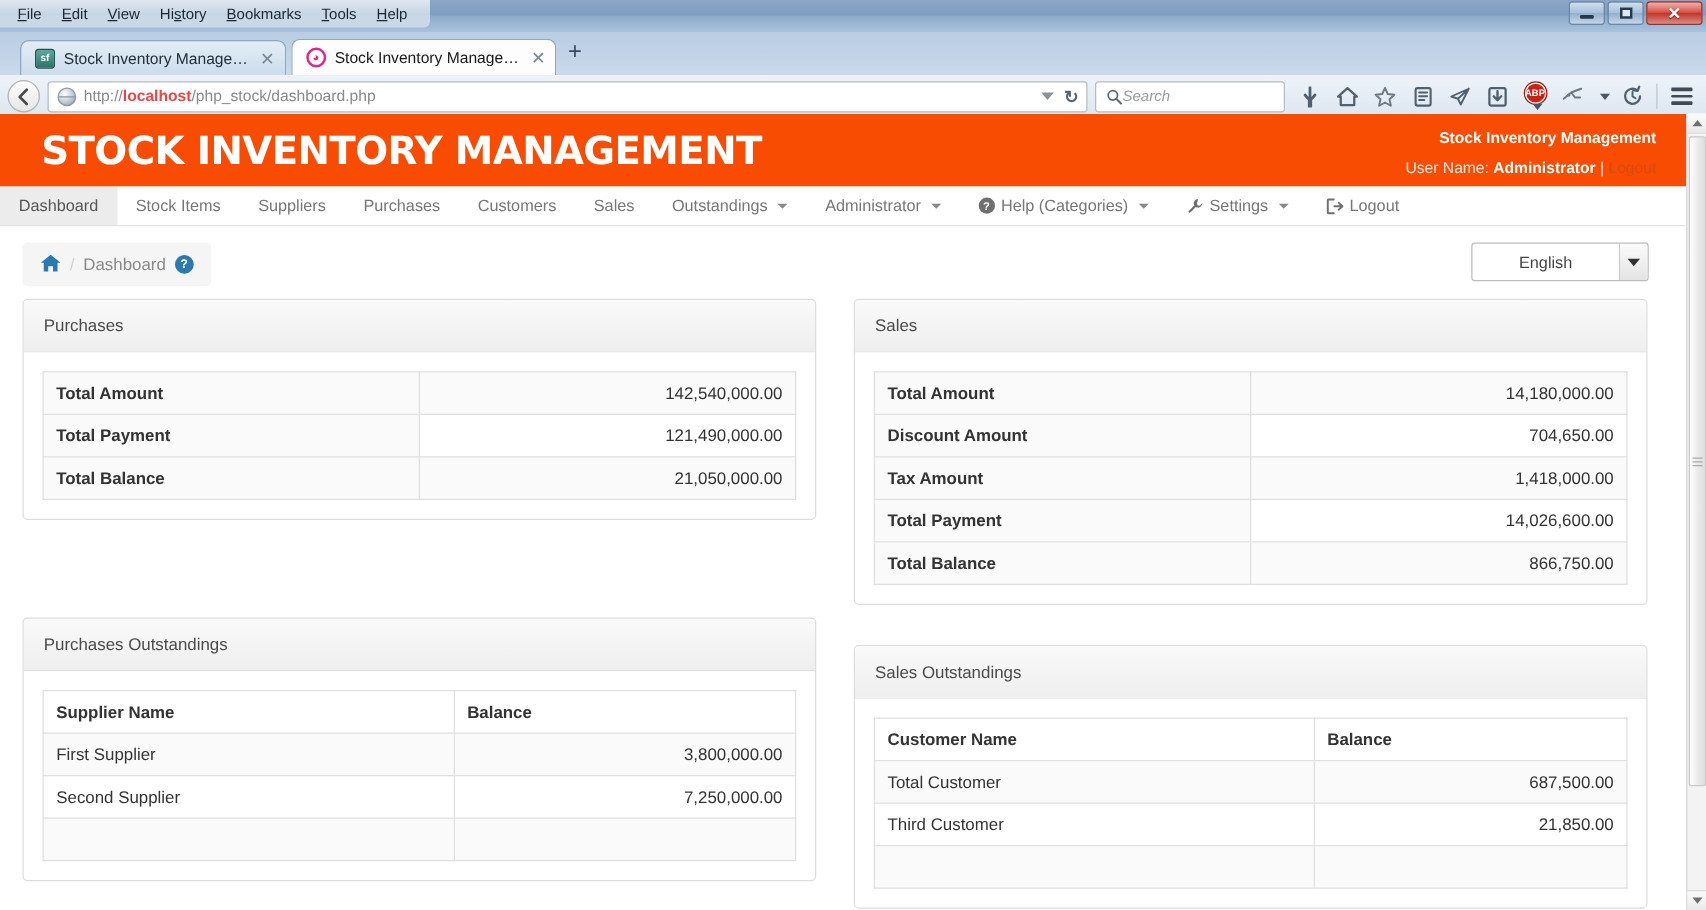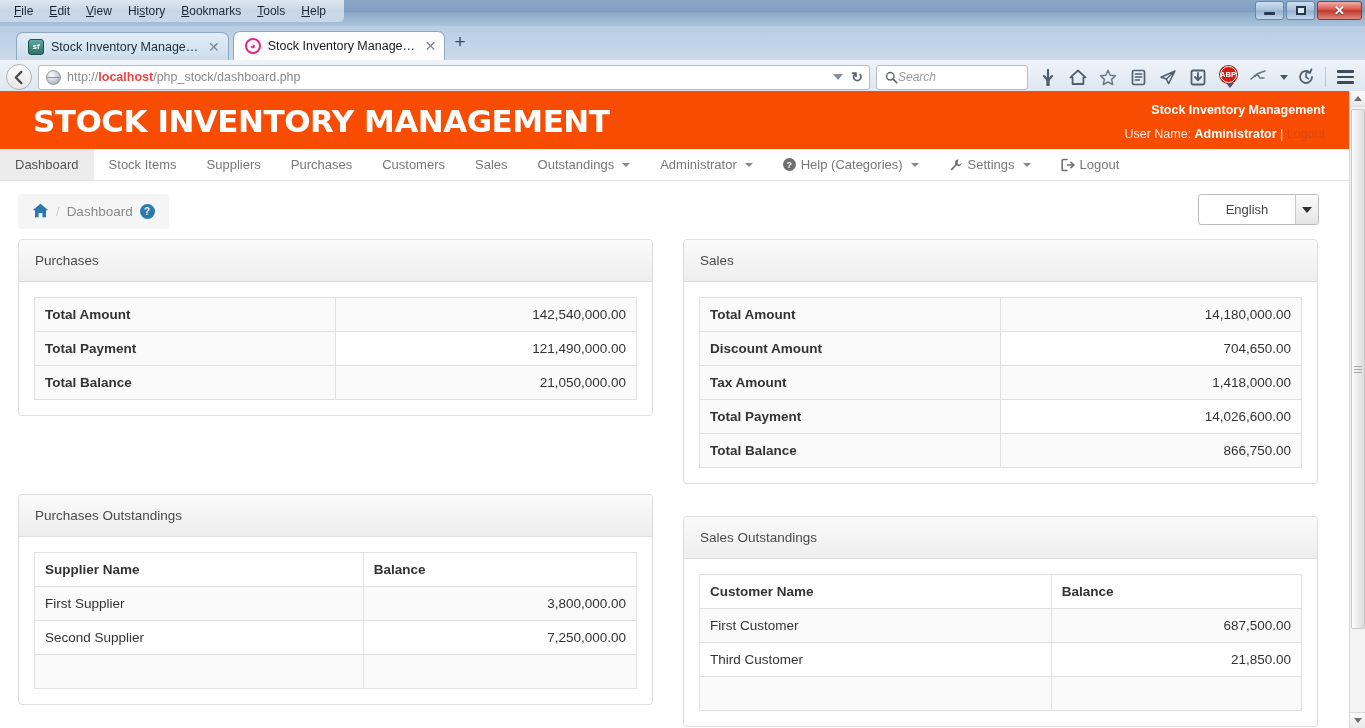--- a/index.html
+++ b/index.html
@@ -285,21 +285,21 @@
   .crumb-text { color: #888; font-size: 13.5px; }
   .help-dot {
     width: 15px; height: 15px; border-radius: 50%;
     background: #2a7ab0; color: #fff;
     font-size: 10px; font-weight: bold;
     display:flex; align-items:center; justify-content:center;
   }
   .lang {
     position: absolute;
     right: 30px; top: 13px;
-    width: 121px; height: 31px;
+    width: 142px; height: 31px;
     background: #fff;
     border: 1px solid #bcbcbc;
     border-radius: 3px;
     display: flex; align-items: center;
   }
   .lang-val { flex:1; text-align:center; font-size:13px; color:#444;}
   .lang-btn {
     width: 23px; height: 29px;
     border-left: 1px solid #c8c8c8;
     background: linear-gradient(to bottom, #fbfbfb, #e4e4e4);
@@ -697,21 +697,21 @@
               <span class="panel-title">Sales Outstandings</span>
             </div>
             <div class="panel-body">
               <table class="dt">
                 <tbody>
                     <tr>
                   <th>Customer Name</th>
                   <th>Balance</th>
                 </tr>
                 <tr class="odd">
-                  <td class="name">First Customer</td>
+                  <td class="name">Total Customer</td>
                   <td class="num">687,500.00</td>
                 </tr>
                 <tr>
                   <td class="name">Third Customer</td>
                   <td class="num">21,850.00</td>
                 </tr>
                 <tr class="odd">
                   <td class="name">&nbsp;</td>
                   <td class="num">&nbsp;</td>
                 </tr>

